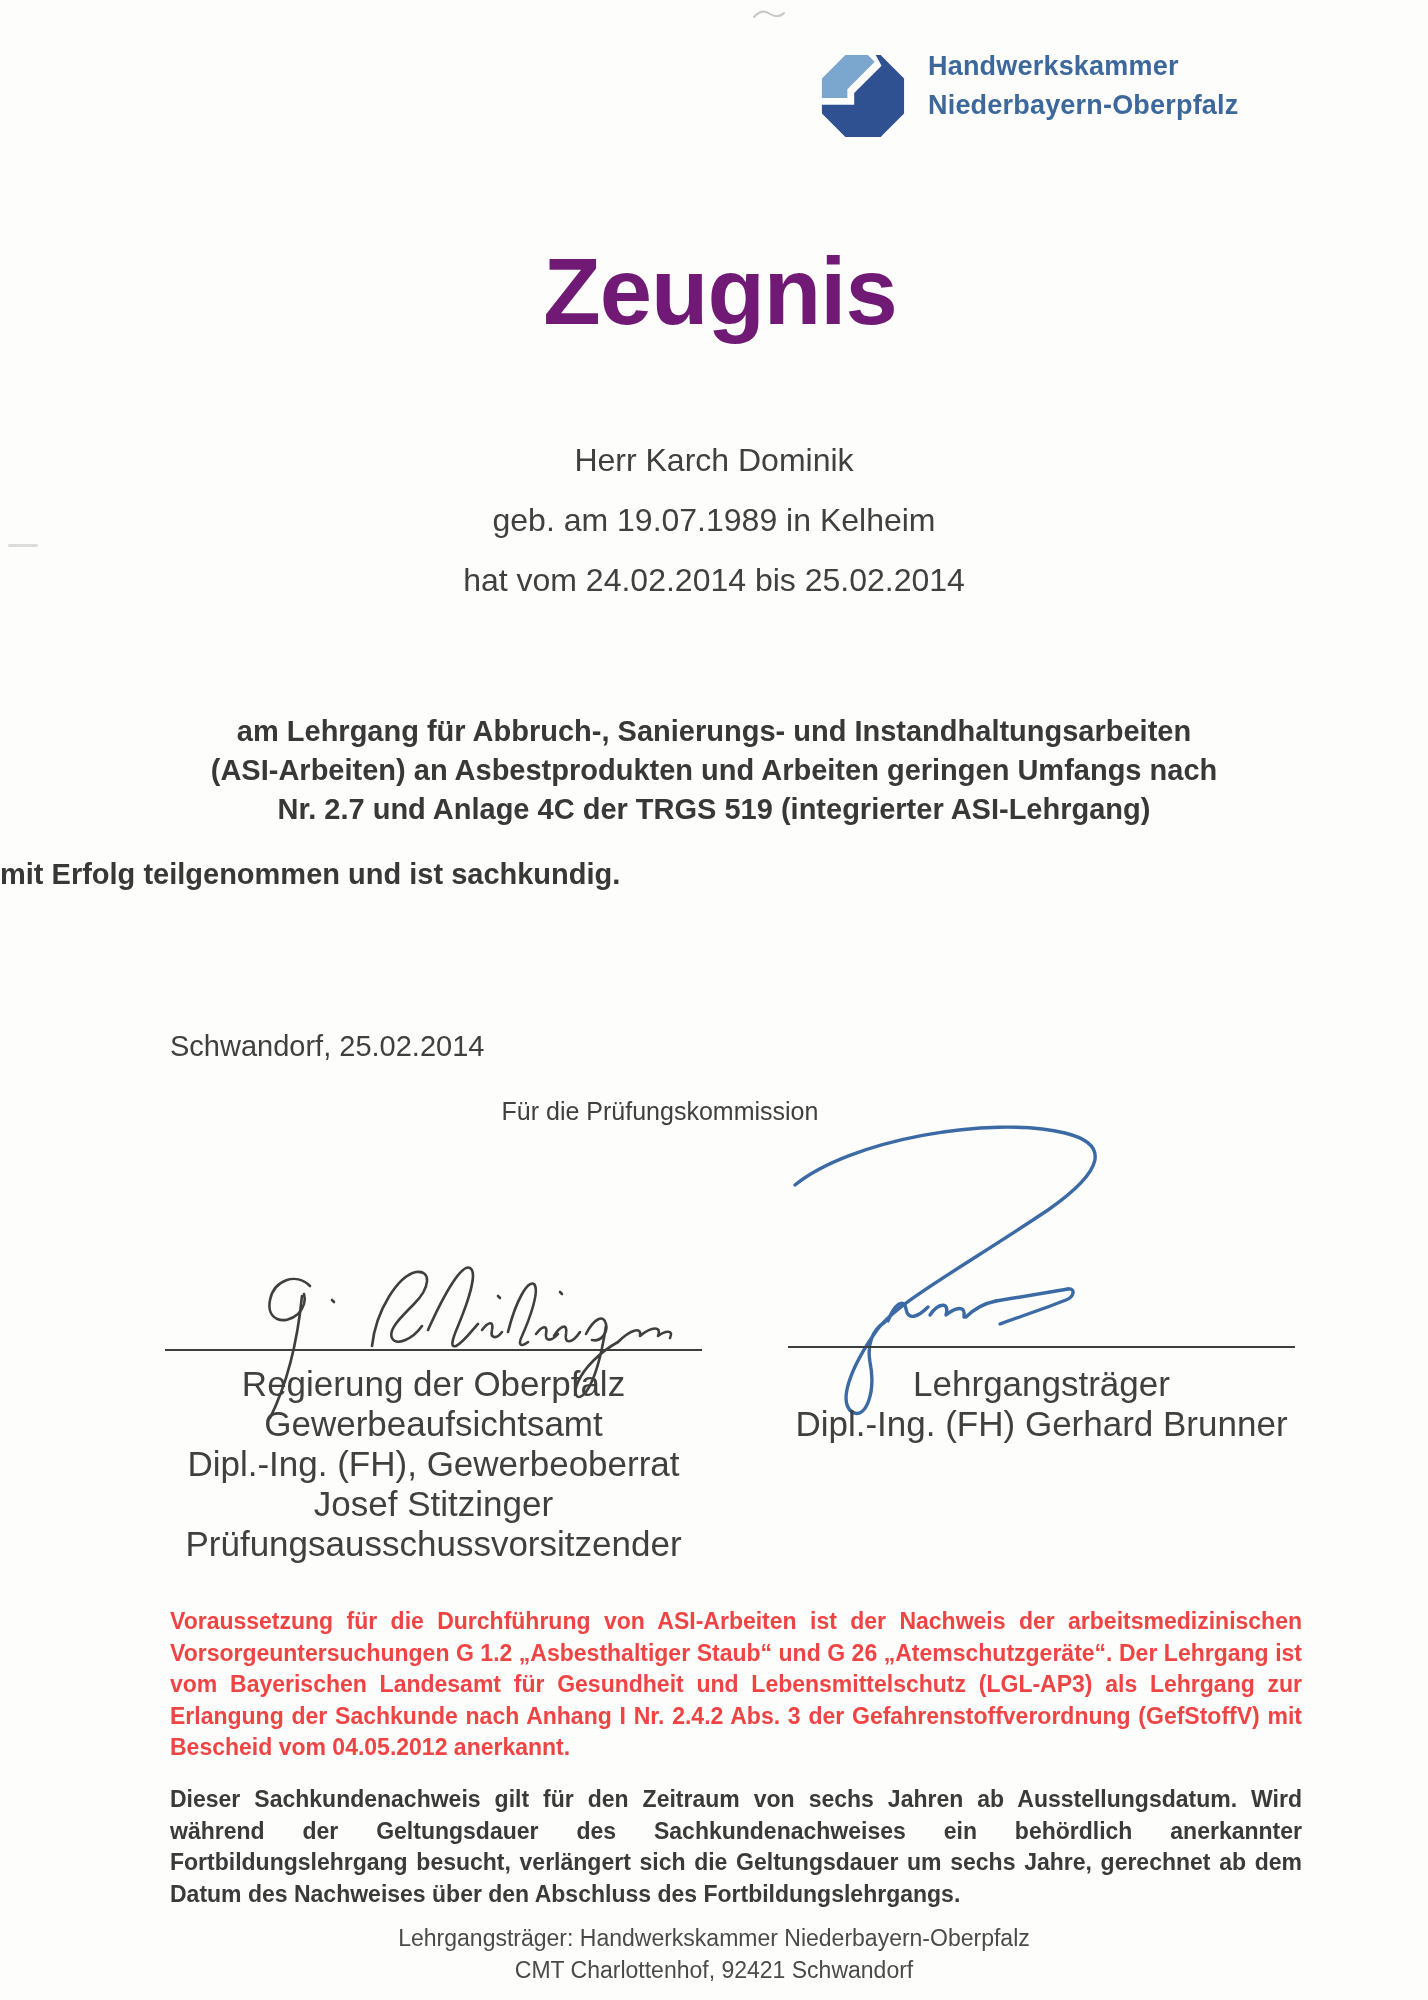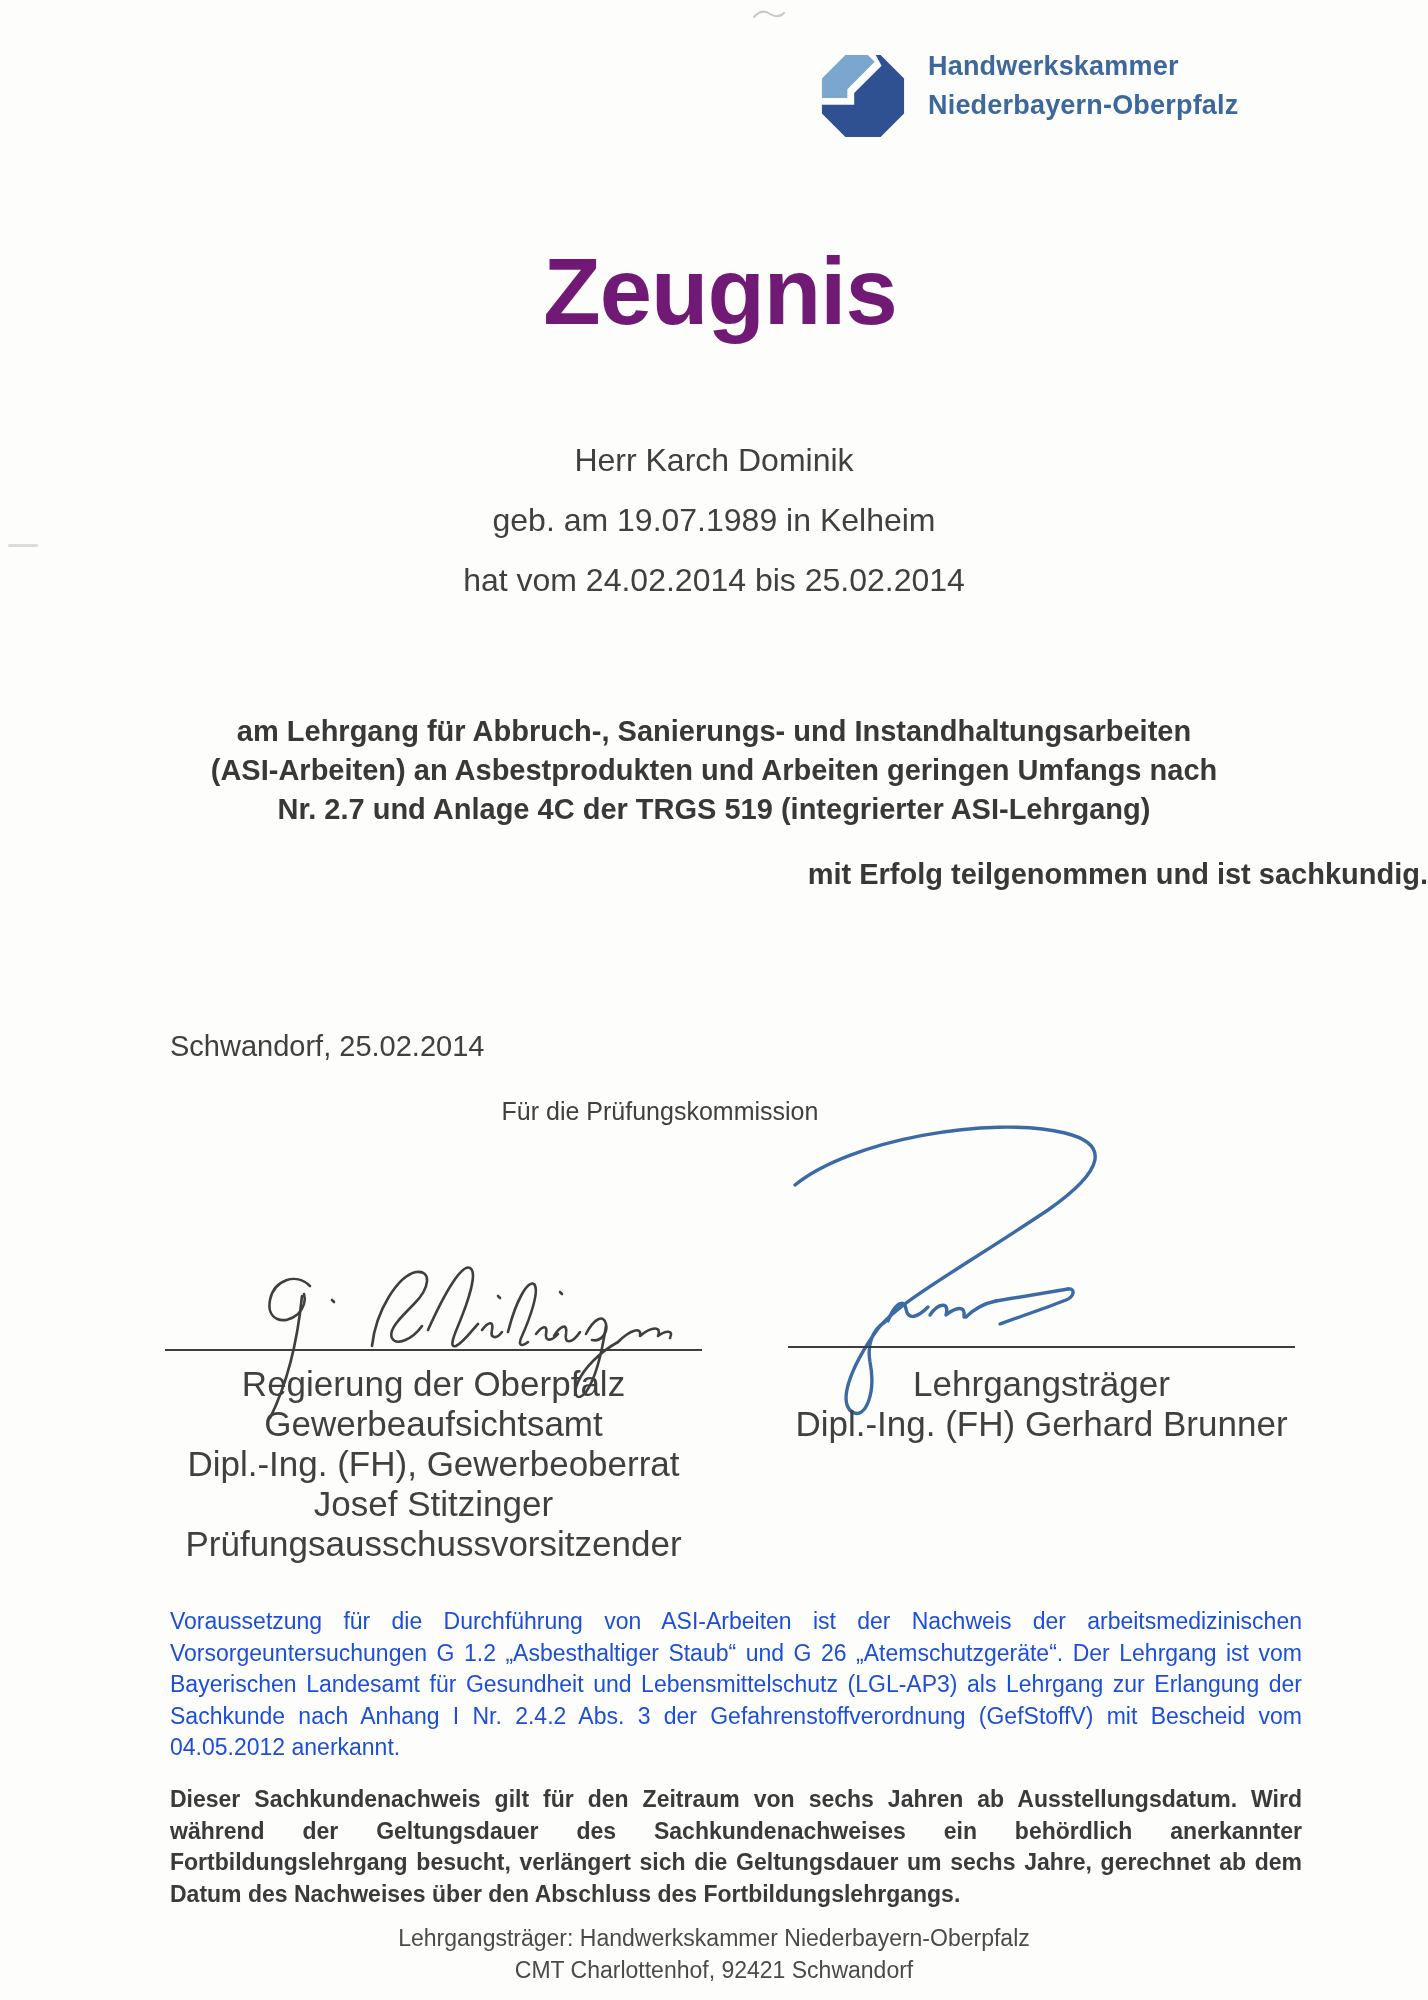--- a/index.html
+++ b/index.html
@@ -41,21 +41,21 @@
   .recipient div { line-height: 60px; }
 
   
   .course {
     left: 0; top: 712px; width: 100%;
     text-align: center; font-size: 29px; font-weight: bold;
     color: #383838; line-height: 39px;
   }
   .result {
     left: 0; top: 858px; width: 100%;
-    text-align: right; font-size: 29px; font-weight: bold; color: #383838;
+    text-align: left; font-size: 29px; font-weight: bold; color: #383838;
   }
 
   .place-date { left: 170px; top: 1030px; font-size: 29px; color: #404040; }
 
   .commission {
     left: 350px; top: 1097px; width: 620px;
     text-align: center; font-size: 25px; color: #404040;
   }
 
   
@@ -69,22 +69,22 @@
 
   .sig-block {
     text-align: center; font-size: 35px; color: #404040; line-height: 40px;
   }
   .sig-block.left  { left: 165px; top: 1364px; width: 537px; }
   .sig-block.right { left: 788px; top: 1364px; width: 507px; }
 
   
   .fine {
     left: 170px; width: 1132px;
-    font-size: 23px; line-height: 31.5px; color: #1d4ed8;
-    text-align: justify; text-justify: inter-word;
+    font-size: 23px; line-height: 31.5px; color: #ef4444;
+    text-align: justify; text-justify: inter-word; font-weight: bold;
   }
   .fine.p1 { top: 1606px; }
   .fine.p2 { top: 1784px; font-weight: bold; color: #3a3a3a; }
 
   
   .footer {
     left: 0; top: 1922px; width: 100%;
     text-align: center; font-size: 23px; line-height: 32px; color: #4a4a4a;
   }
 

